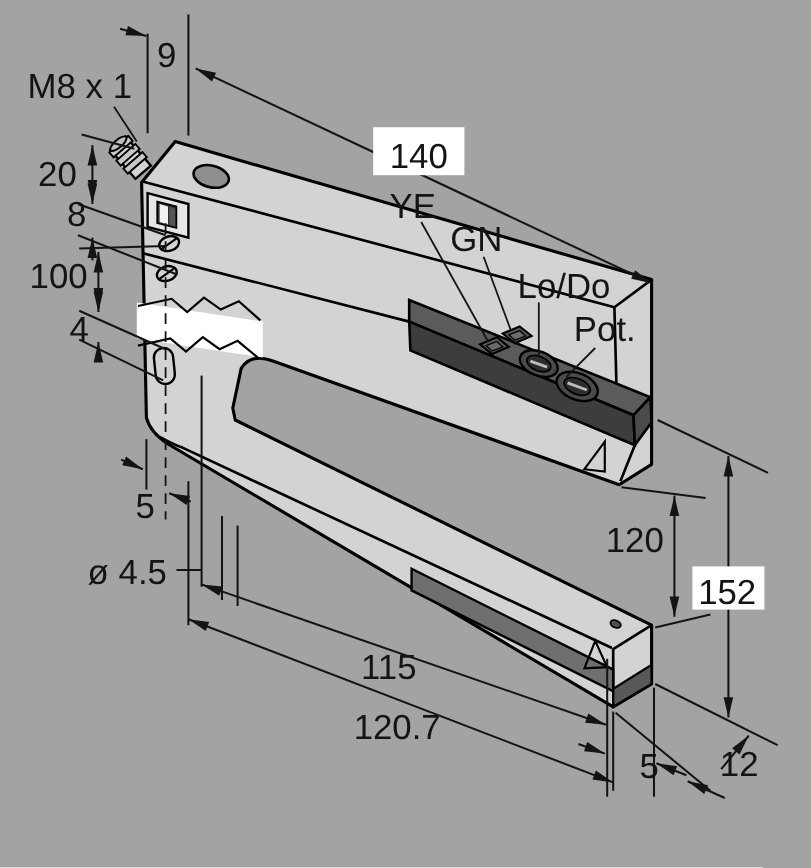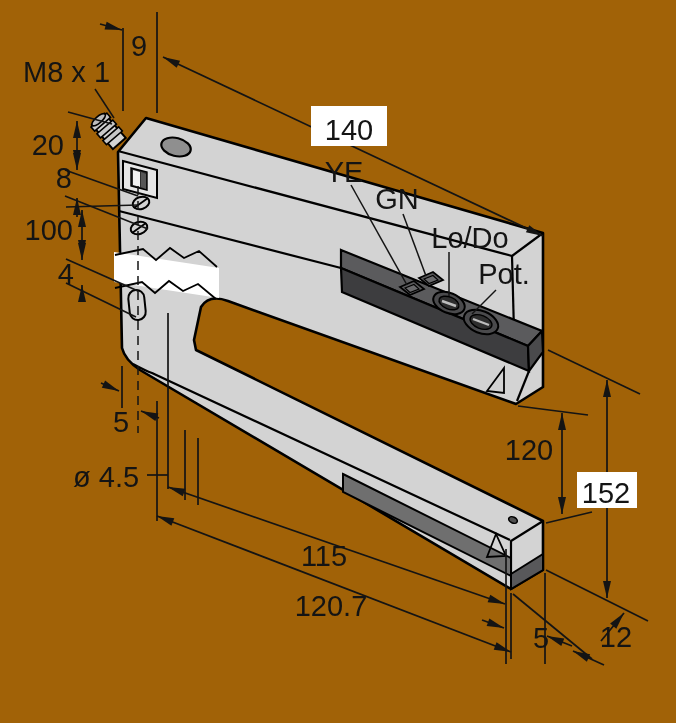--- a/index.html
+++ b/index.html
@@ -1,16 +1,16 @@
 <!DOCTYPE html>
 <html><head>
 <meta charset="utf-8">
 <style>
   html,body{margin:0;padding:0;background:#ffffff;}
-  .stage{position:relative;width:676px;height:723px;background:#a16207;overflow:hidden;
+  .stage{position:relative;width:676px;height:723px;background:#a3a3a3;overflow:hidden;
          font-family:"Liberation Sans", sans-serif;}
   svg text{font-family:"Liberation Sans", sans-serif;font-size:29px;fill:#141414;}
   .ln{stroke:#141414;stroke-width:1.7;fill:none;}
   .lead{stroke:#141414;stroke-width:1.5;fill:none;}
   .edge{stroke:#000;stroke-width:2.2;fill:none;stroke-linejoin:round;}
   .edge-thin{stroke:#000;stroke-width:1.8;fill:none;}
   .body{fill:#d3d3d3;stroke:#000;stroke-width:2.6;stroke-linejoin:round;}
   .mask{fill:#ffffff;stroke:none;}
 </style>
 </head>

